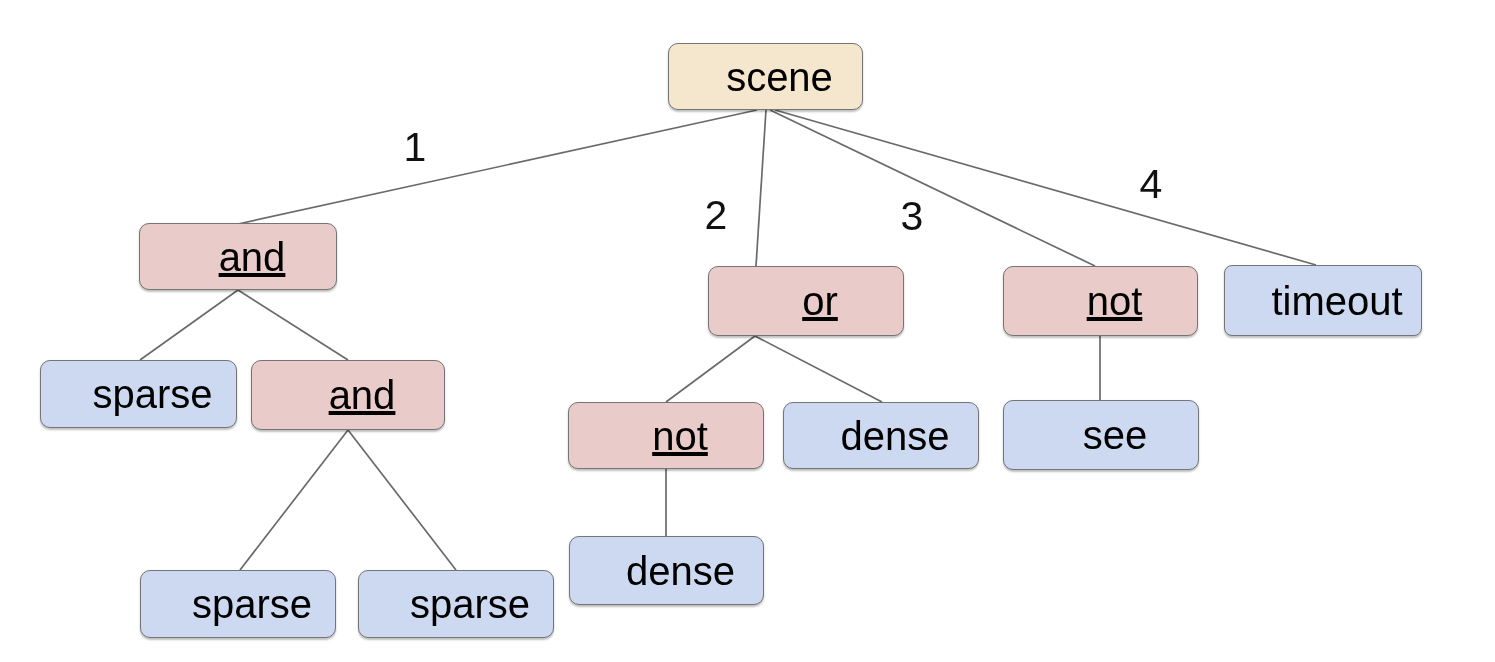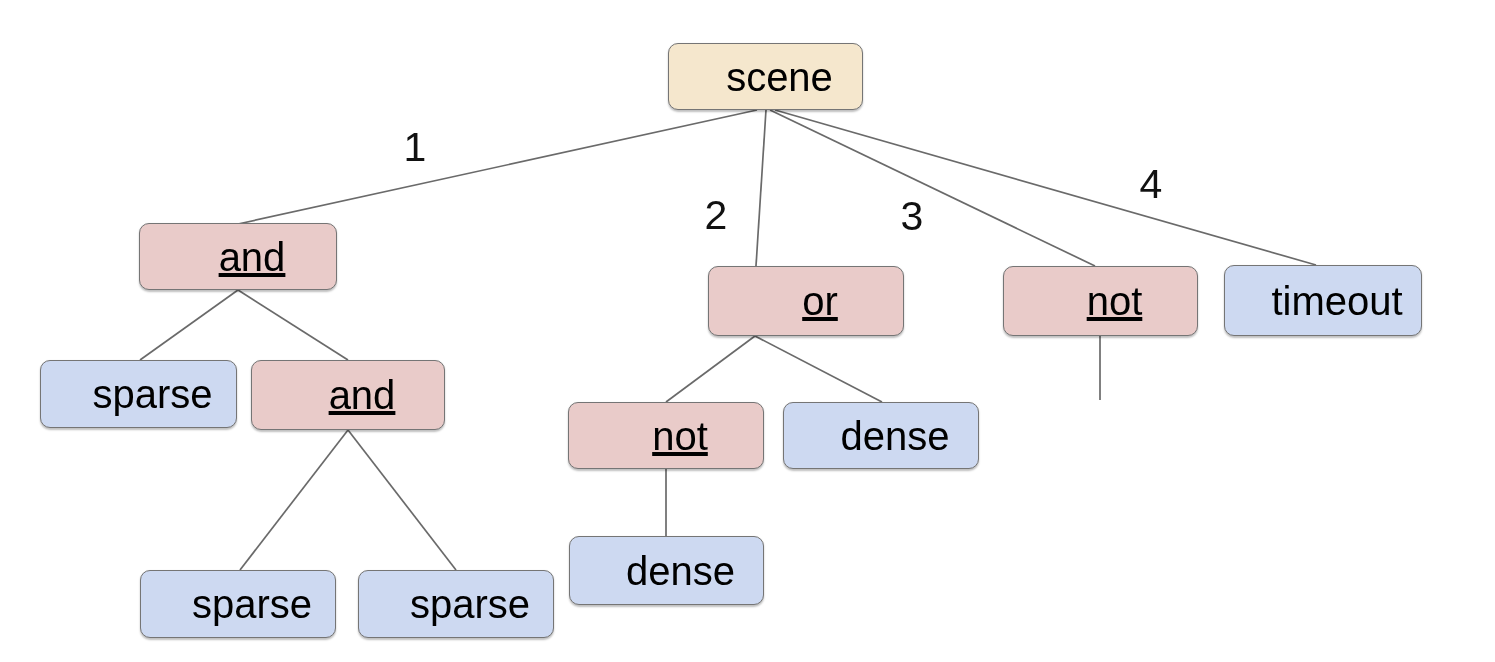--- a/index.html
+++ b/index.html
@@ -78,30 +78,31 @@
   <span class="edge-label" style="left:1151px; top:184px;">4</span>
 
   <div class="node root" style="left:668px; top:43px; width:195px; height:67px;">scene</div>
 
   <div class="node operator" style="left:139px; top:223px; width:198px; height:67px;">and</div>
 
   <div class="node operator" style="left:680px; top:266px; width:196px; height:70px;margin-left:28px;">or</div>
 
   <div class="node operator" style="left:1003px; top:266px; width:195px; height:70px;">not</div>
 
-  <div class="node leaf" style="left:1224px; top:265px; width:198px; height:71px;">timeout</div>
+  <div class="node leaf" style="left:1224px; top:265px; width:198px; height:71px;border-radius:8px;">timeout</div>
 
   <div class="node leaf" style="left:40px; top:360px; width:197px; height:68px;">sparse</div>
 
   <div class="node operator" style="left:251px; top:360px; width:194px; height:70px;">and</div>
 
   <div class="node operator" style="left:568px; top:402px; width:196px; height:67px;">not</div>
 
   <div class="node leaf" style="left:783px; top:402px; width:196px; height:67px;">dense</div>
 
+  <div class="node leaf" style="left:1003px; top:400px; width:196px; height:70px;">see</div>
 
   <div class="node leaf" style="left:569px; top:536px; width:195px; height:69px;">dense</div>
 
   <div class="node leaf" style="left:140px; top:570px; width:196px; height:68px;">sparse</div>
 
   <div class="node leaf" style="left:358px; top:570px; width:196px; height:68px;">sparse</div>
 
 </div>
 
 </body></html>

